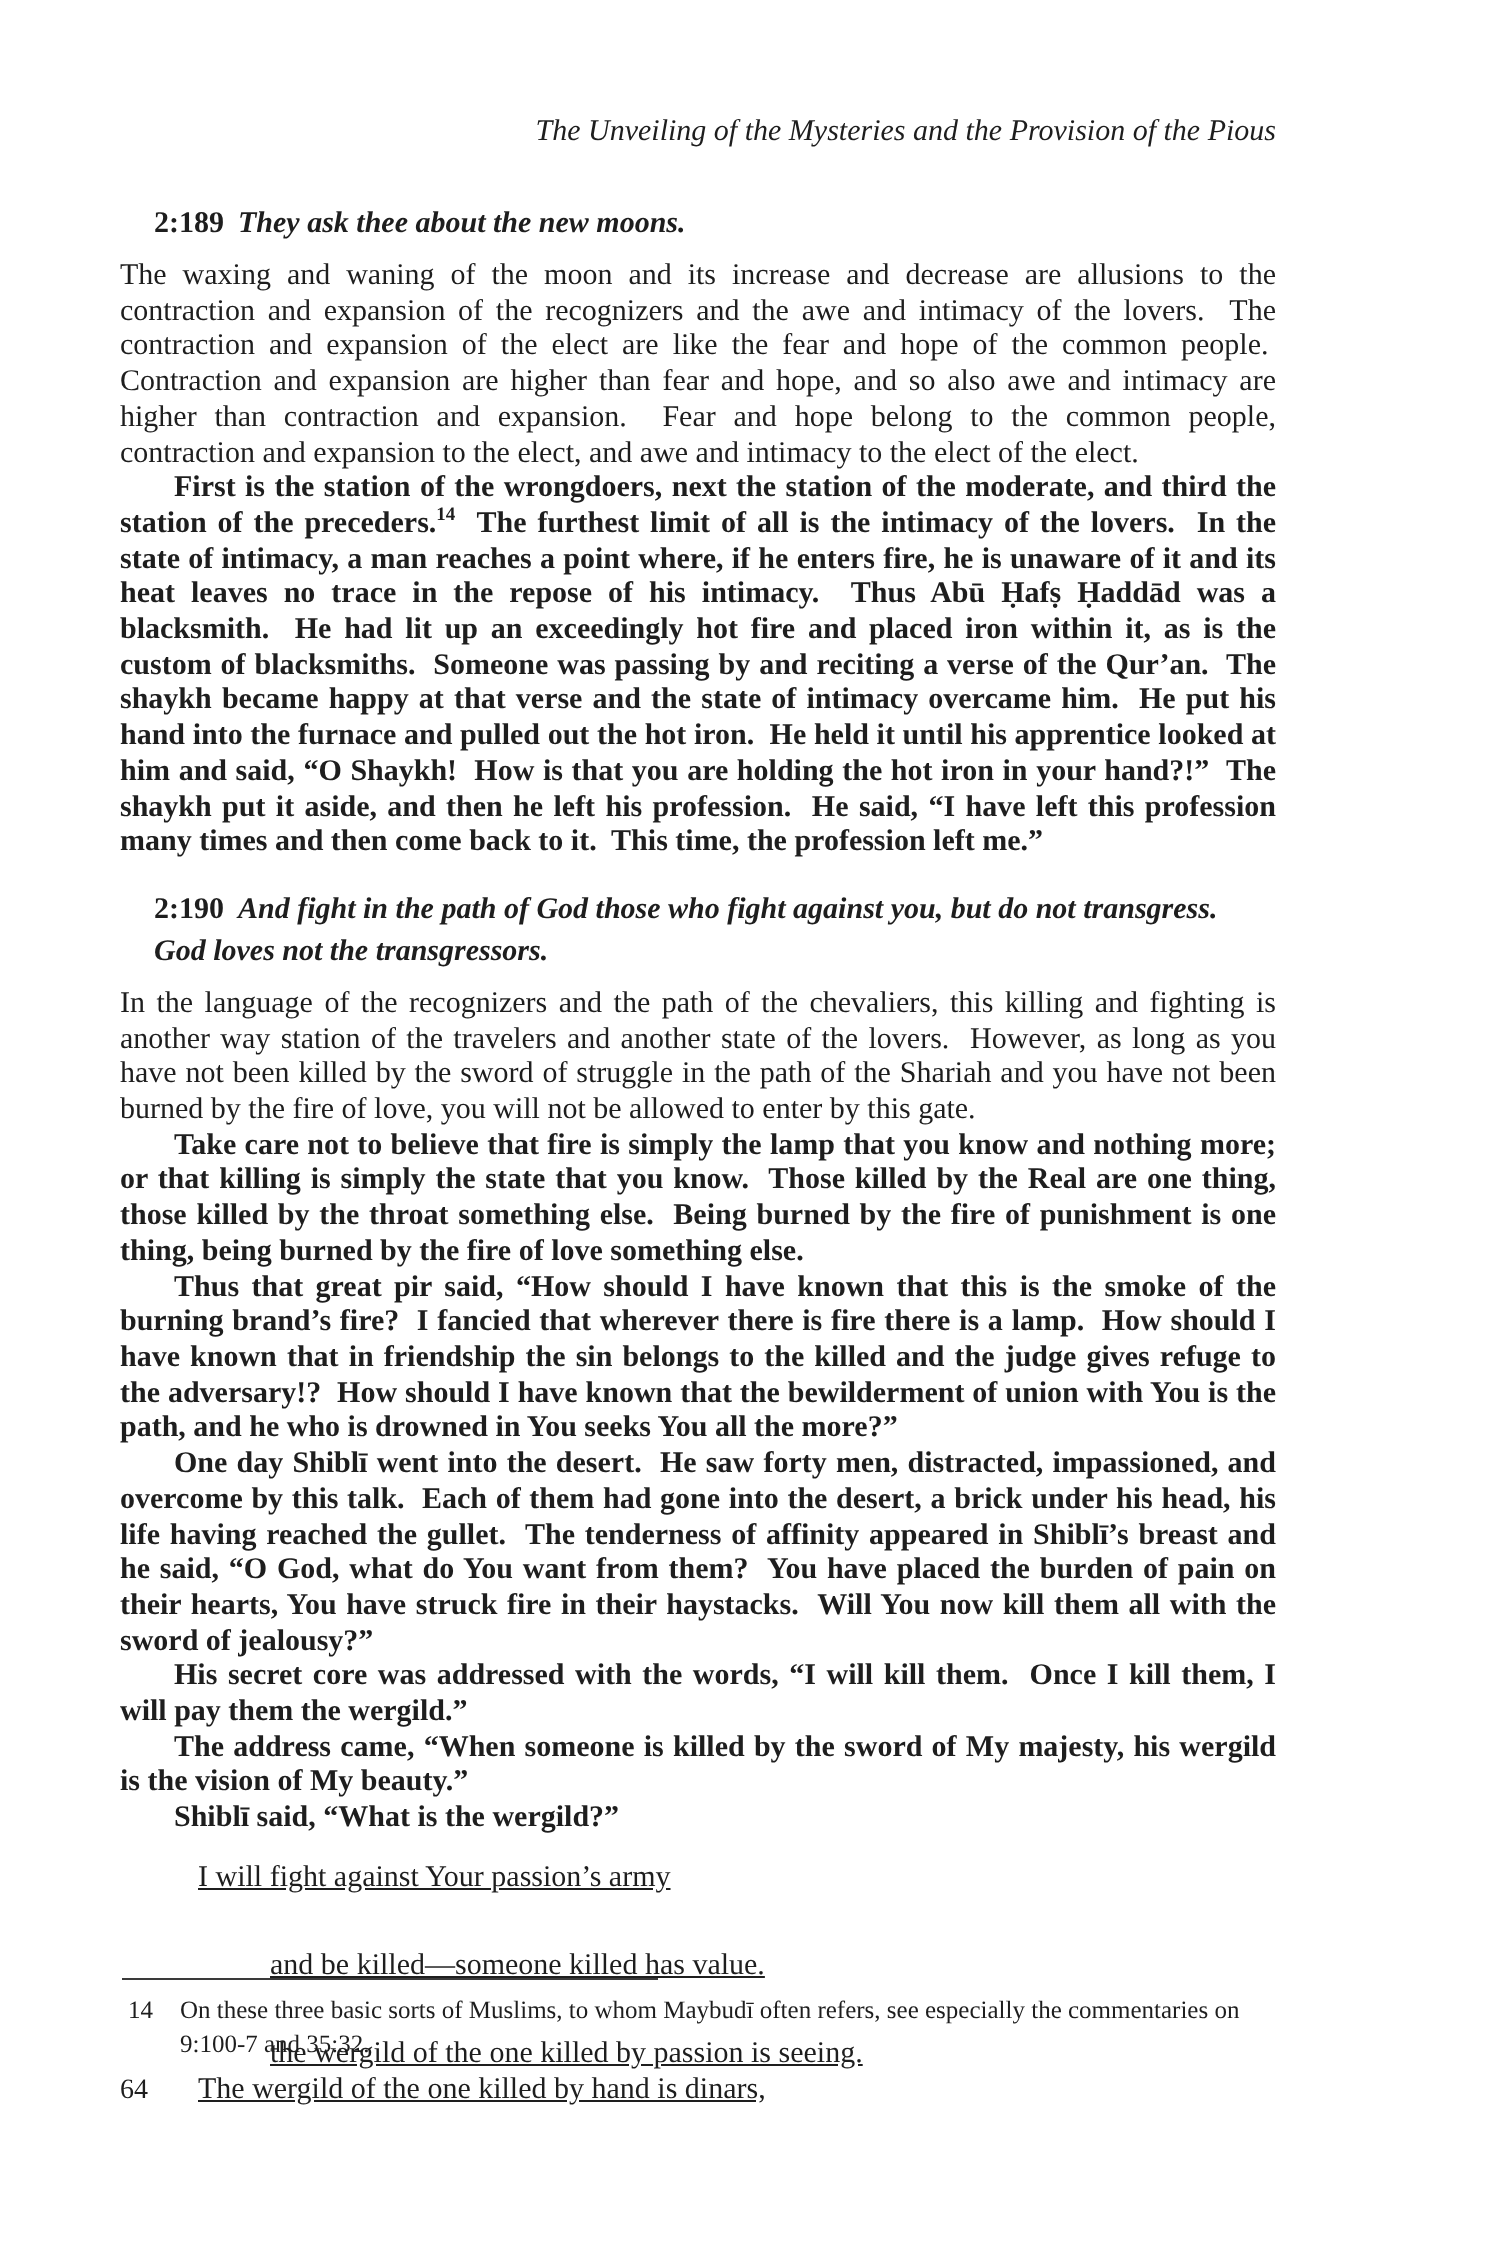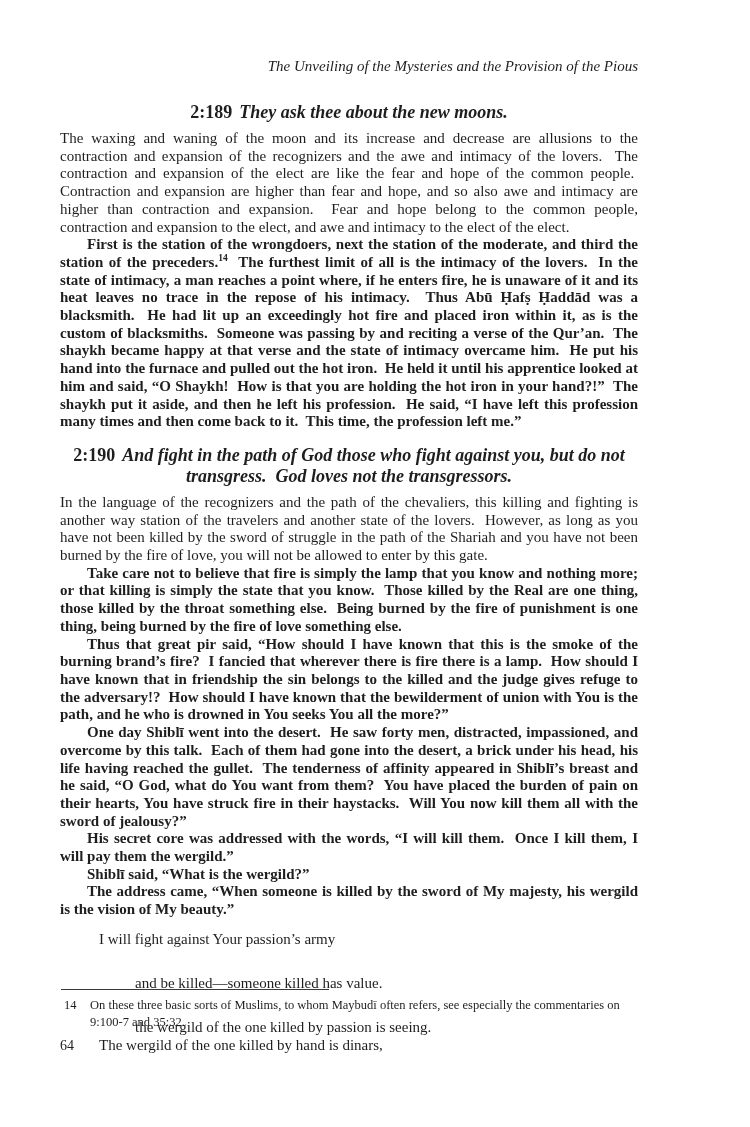--- a/index.html
+++ b/index.html
@@ -23,25 +23,25 @@
     width: 578px;
   }
   .running-header {
     font-style: italic;
     font-size: 15px;
     line-height: 18px;
     margin: 0 0 27px 0;
     text-align: right;
   }
   h2.verse-heading {
-    font-size: 18px;
+    font-size: 15px;
     font-weight: bold;
     line-height: 21px;
-    margin: 0 0 7px 0;
-    text-align: center;
+    margin: 0 0 7px 17px;
+    text-align: left;
   }
   h2.verse-heading .verse-text {
     font-style: italic;
     margin-left: 7px;
   }
   h2.second {
     margin-top: 14px;
   }
   p.body-par {
     margin: 0;
@@ -52,20 +52,21 @@
   p.indent { text-indent: 27px; font-weight: bold; }
   sup.fn-ref {
     font-size: 9.5px;
     line-height: 0;
     vertical-align: super;
   }
   .poem {
     margin: 11px 0 0 39px;
     font-size: 15px;
     line-height: 18px;
+    text-decoration: underline;
   }
   .poem-line.hang { padding-left: 36px; margin-top: 26px; }
   .footnote-block {
     position: absolute;
     left: 60px;
     top: 989px;
     width: 578px;
   }
   .footnote-rule {
     width: 268px;
@@ -109,22 +110,22 @@
 
     <section>
       <h2 class="verse-heading second">
         <span class="verse-num">2:190</span><span class="verse-text">And fight in the path of God those who fight against you, but do not transgress.&nbsp; God loves not the transgressors.</span>
       </h2>
       <p class="body-par">In the language of the recognizers and the path of the chevaliers, this killing and fighting is another way station of the travelers and another state of the lovers.&nbsp; However, as long as you have not been killed by the sword of struggle in the path of the Shariah and you have not been burned by the fire of love, you will not be allowed to enter by this gate.</p>
       <p class="body-par indent">Take care not to believe that fire is simply the lamp that you know and nothing more; or that killing is simply the state that you know.&nbsp; Those killed by the Real are one thing, those killed by the throat something else.&nbsp; Being burned by the fire of punishment is one thing, being burned by the fire of love something else.</p>
       <p class="body-par indent">Thus that great pir said, “How should I have known that this is the smoke of the burning brand’s fire?&nbsp; I fancied that wherever there is fire there is a lamp.&nbsp; How should I have known that in friendship the sin belongs to the killed and the judge gives refuge to the adversary!?&nbsp; How should I have known that the bewilderment of union with You is the path, and he who is drowned in You seeks You all the more?”</p>
       <p class="body-par indent">One day Shiblī went into the desert.&nbsp; He saw forty men, distracted, impassioned, and overcome by this talk.&nbsp; Each of them had gone into the desert, a brick under his head, his life having reached the gullet.&nbsp; The tenderness of affinity appeared in Shiblī’s breast and he said, “O God, what do You want from them?&nbsp; You have placed the burden of pain on their hearts, You have struck fire in their haystacks.&nbsp; Will You now kill them all with the sword of jealousy?”</p>
       <p class="body-par indent">His secret core was addressed with the words, “I will kill them.&nbsp; Once I kill them, I will pay them the wergild.”</p>
+      <p class="body-par indent">The address came, “When someone is killed by the sword of My majesty, his wergild is the vision of My beauty.”</p>
       <p class="body-par indent">Shiblī said, “What is the wergild?”</p>
-      <p class="body-par indent">The address came, “When someone is killed by the sword of My majesty, his wergild is the vision of My beauty.”</p>
 
       <div class="poem">
         <div class="poem-line">I will fight against Your passion’s army</div>
         <div class="poem-line hang">and be killed—someone killed has value.</div>
         <div class="poem-line hang">the wergild of the one killed by passion is seeing.</div>
         <div class="poem-line">The wergild of the one killed by hand is dinars,</div>
       </div>
     </section>
 
   </div>

